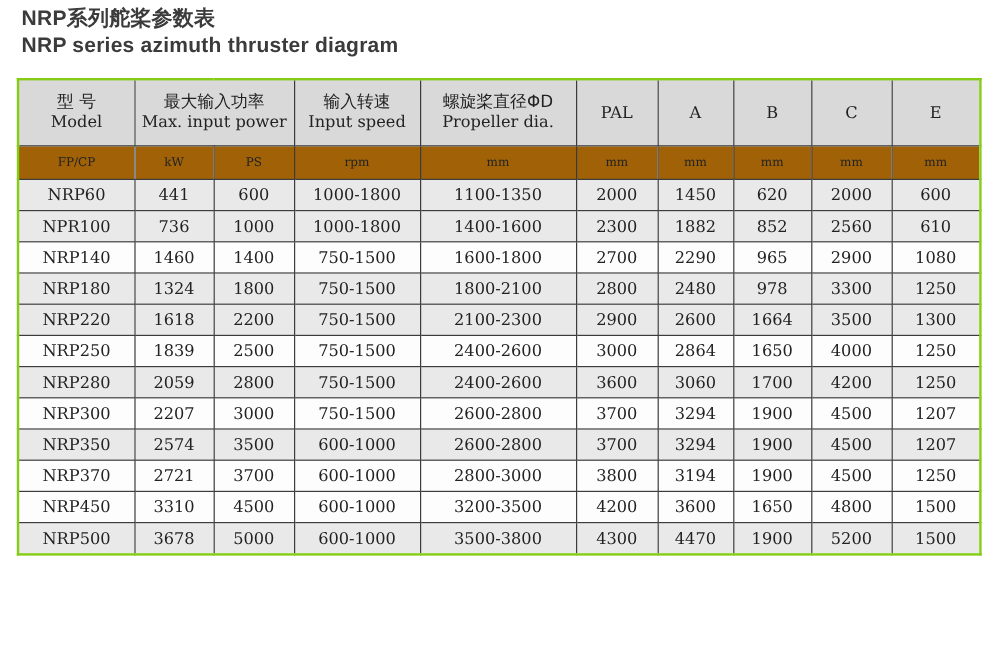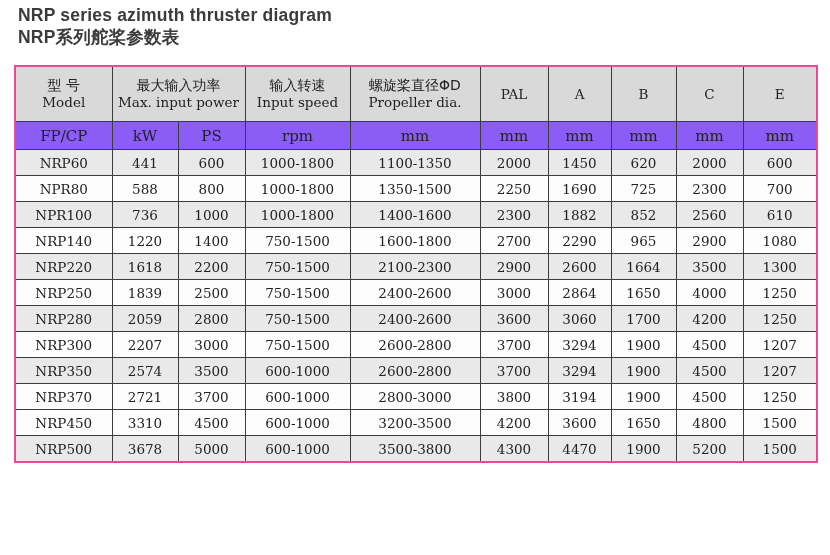--- a/index.html
+++ b/index.html
@@ -38,52 +38,52 @@
   table.params td, table.params th {
     border: 1px solid #3c3c3c;
     text-align: center;
     vertical-align: middle;
     padding: 0;
     font-weight: normal;
     overflow: hidden;
     white-space: nowrap;
   }
   table.params {
-    border: 2px solid #ec4899;
+    border: 2px solid #84cc16;
   }
   tr.head-row th {
     background: #d9d9d9;
     height: 54px;
     font-size: 13.5px;
     line-height: 17px;
   }
   tr.head-row th .zh {
     font-size: 14px;
     font-family: "DejaVu Sans", sans-serif;
   }
   tr.units-row td {
-    background: #8b5cf6;
+    background: #a16207;
     height: 27px;
-    font-size: 15px;
+    font-size: 10px;
   }
   tr.data-row td {
     height: 25px;
     font-size: 13.5px;
   }
   tr.data-row.shaded td { background: #e9e9e9; }
   tr.data-row.plain td { background: #fdfdfd; }
 </style>
 </head>
 <body>
 
 <div class="page">
 
   <div class="titles">
+    <div>NRP系列舵桨参数表</div>
     <div>NRP series azimuth thruster diagram</div>
-    <div>NRP系列舵桨参数表</div>
   </div>
 
   <table class="params">
     <colgroup>
       <col style="width:97px">
         <col style="width:66px">
         <col style="width:67px">
       <col style="width:105px">
         <col style="width:130px">
         <col style="width:68px">
@@ -135,57 +135,57 @@
           <td>441</td>
           <td>600</td>
           <td>1000-1800</td>
           <td>1100-1350</td>
           <td>2000</td>
           <td>1450</td>
           <td>620</td>
           <td>2000</td>
           <td>600</td>
         </tr>
-        <tr class="data-row plain">
-          <td>NPR80</td>
-          <td>588</td>
-          <td>800</td>
-          <td>1000-1800</td>
-          <td>1350-1500</td>
-          <td>2250</td>
-          <td>1690</td>
-          <td>725</td>
-          <td>2300</td>
-          <td>700</td>
-        </tr>
         <tr class="data-row shaded">
           <td>NPR100</td>
           <td>736</td>
           <td>1000</td>
           <td>1000-1800</td>
           <td>1400-1600</td>
           <td>2300</td>
           <td>1882</td>
           <td>852</td>
           <td>2560</td>
           <td>610</td>
         </tr>
         <tr class="data-row plain">
           <td>NRP140</td>
-          <td>1220</td>
+          <td>1460</td>
           <td>1400</td>
           <td>750-1500</td>
           <td>1600-1800</td>
           <td>2700</td>
           <td>2290</td>
           <td>965</td>
           <td>2900</td>
           <td>1080</td>
         </tr>
         <tr class="data-row shaded">
+          <td>NRP180</td>
+          <td>1324</td>
+          <td>1800</td>
+          <td>750-1500</td>
+          <td>1800-2100</td>
+          <td>2800</td>
+          <td>2480</td>
+          <td>978</td>
+          <td>3300</td>
+          <td>1250</td>
+        </tr>
+        <tr class="data-row shaded">
           <td>NRP220</td>
           <td>1618</td>
           <td>2200</td>
           <td>750-1500</td>
           <td>2100-2300</td>
           <td>2900</td>
           <td>2600</td>
           <td>1664</td>
           <td>3500</td>
           <td>1300</td>

